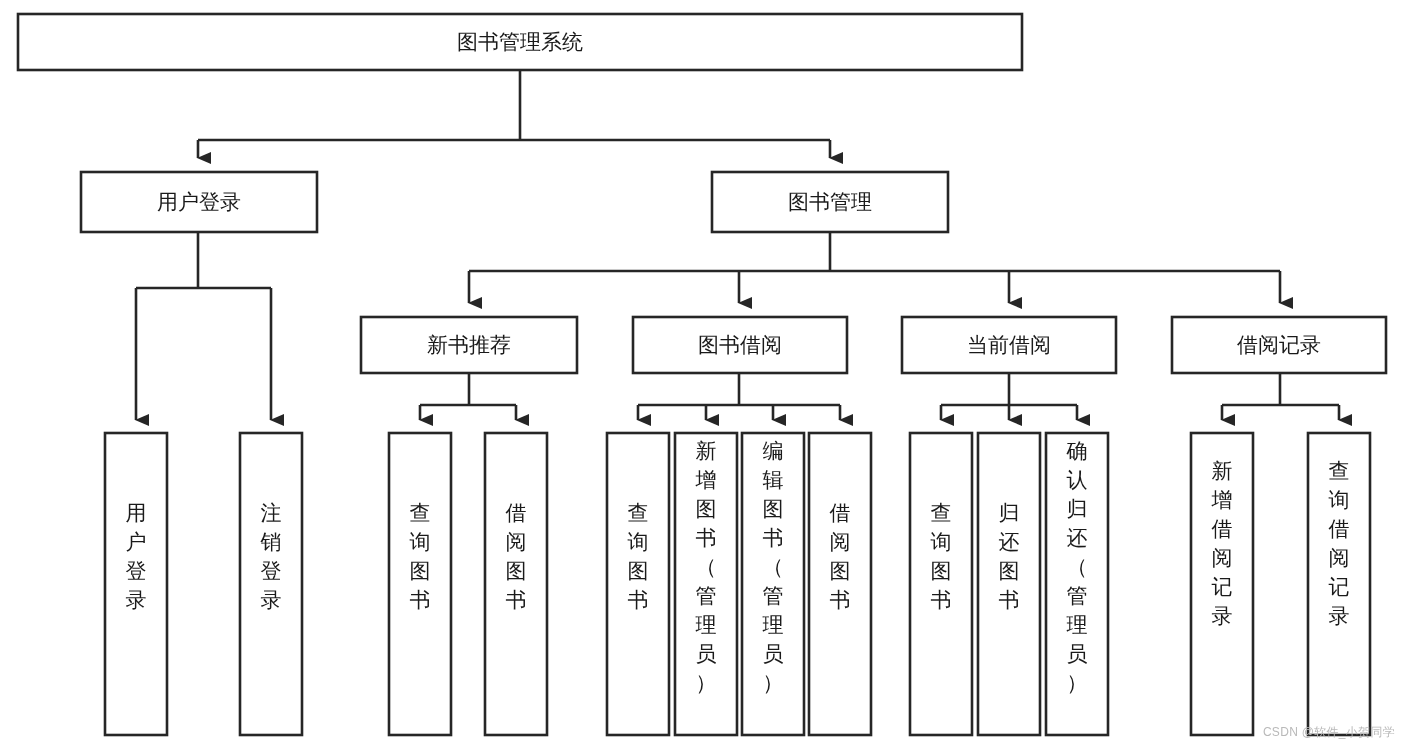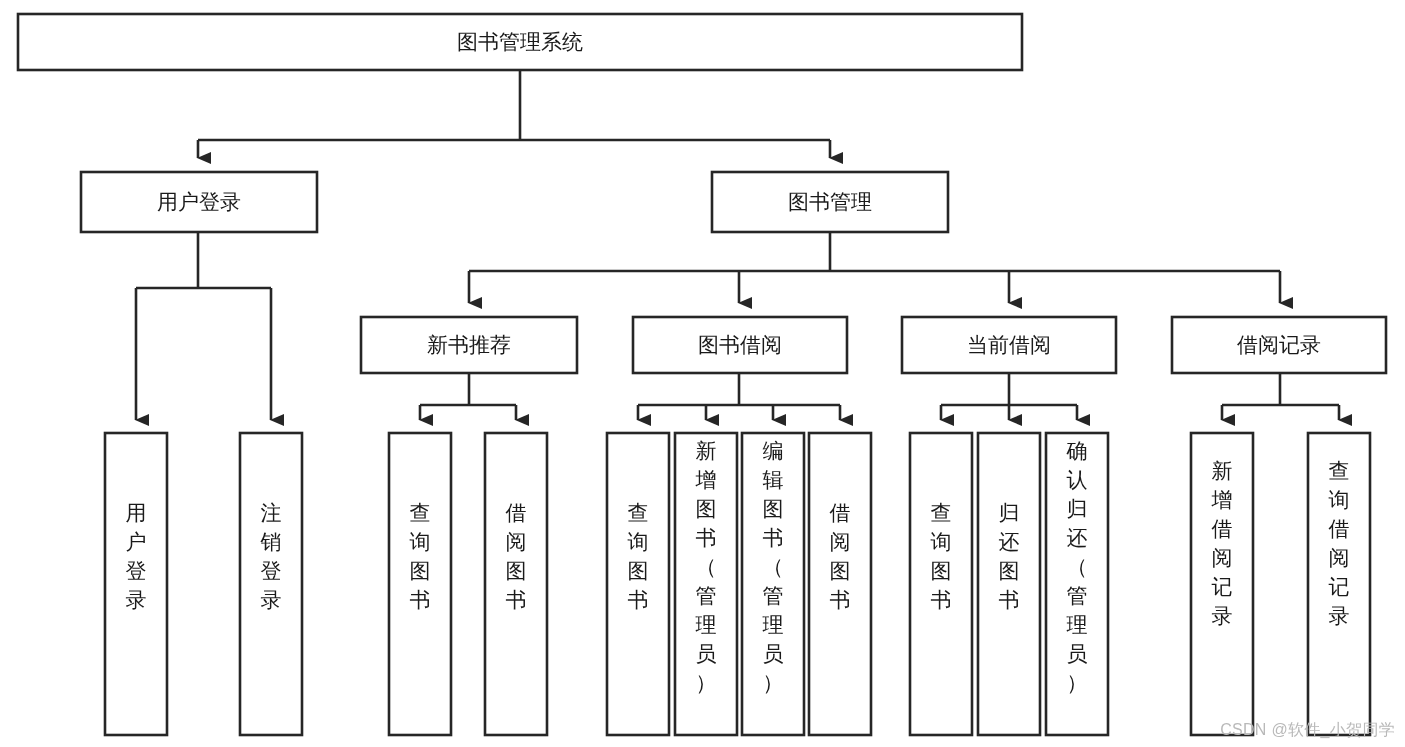--- a/index.html
+++ b/index.html
@@ -51,21 +51,21 @@
   }
   .arrow-head {
     fill: #262626;
     stroke: none;
   }
   .watermark {
     position: absolute;
     right: 10px;
     bottom: 6px;
     color: #b9b9b9;
-    font-size: 16px;
+    font-size: 12px;
     font-family: "Liberation Sans", "DejaVu Sans", sans-serif;
     white-space: nowrap;
     letter-spacing: 0.3px;
     pointer-events: none;
   }
 </style>
 </head>
 <body>
 
 <div id="diagram-root">

